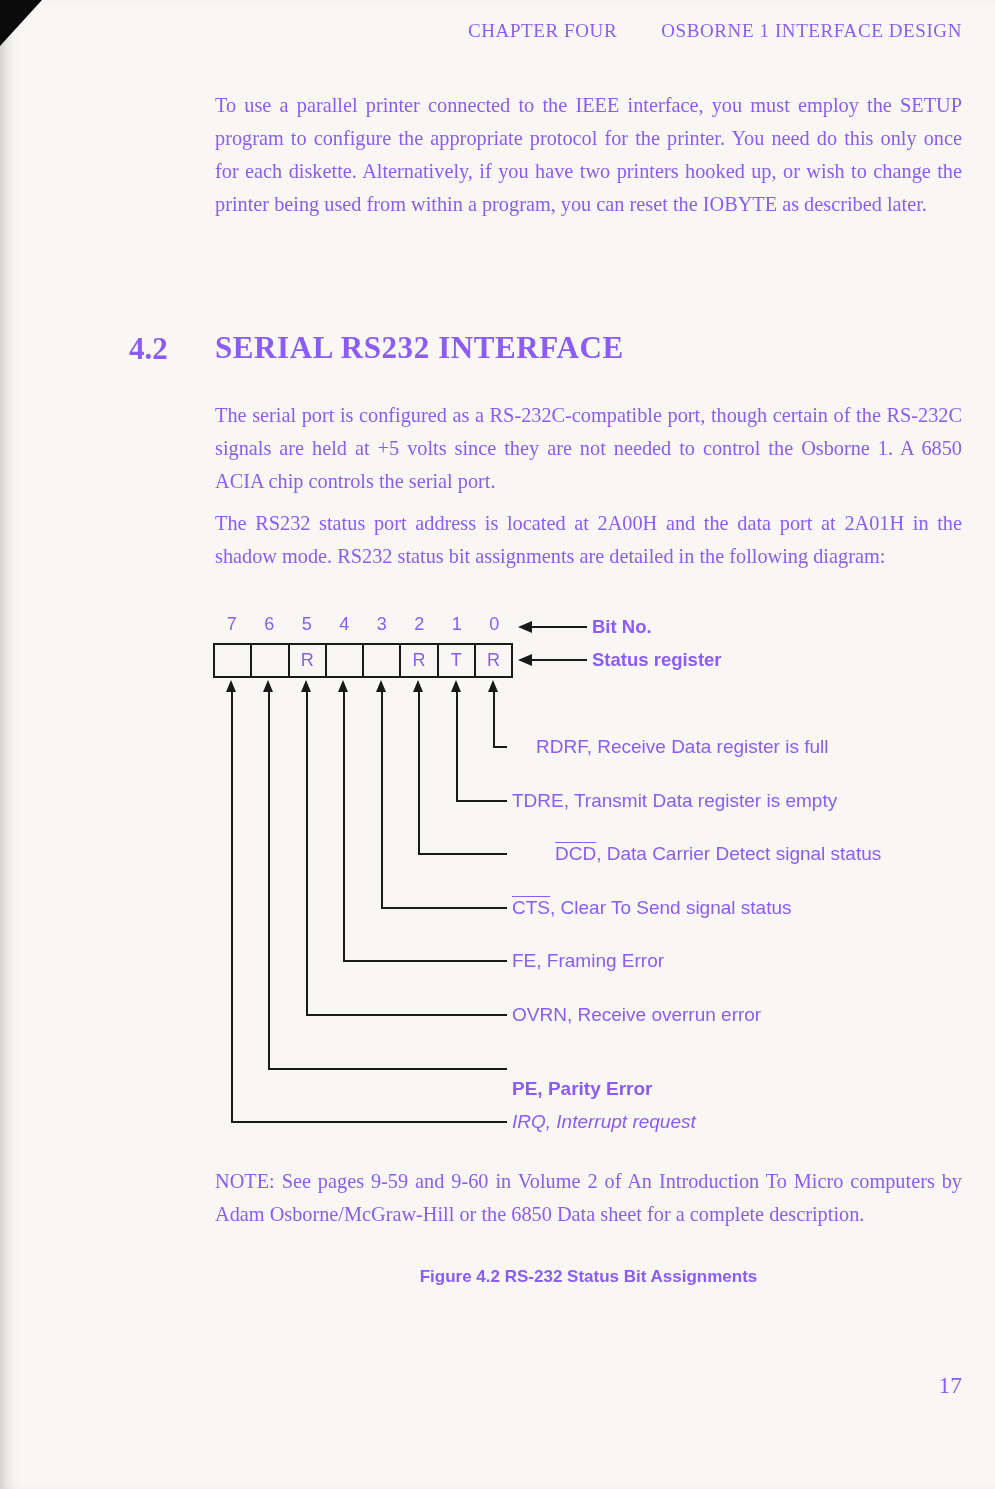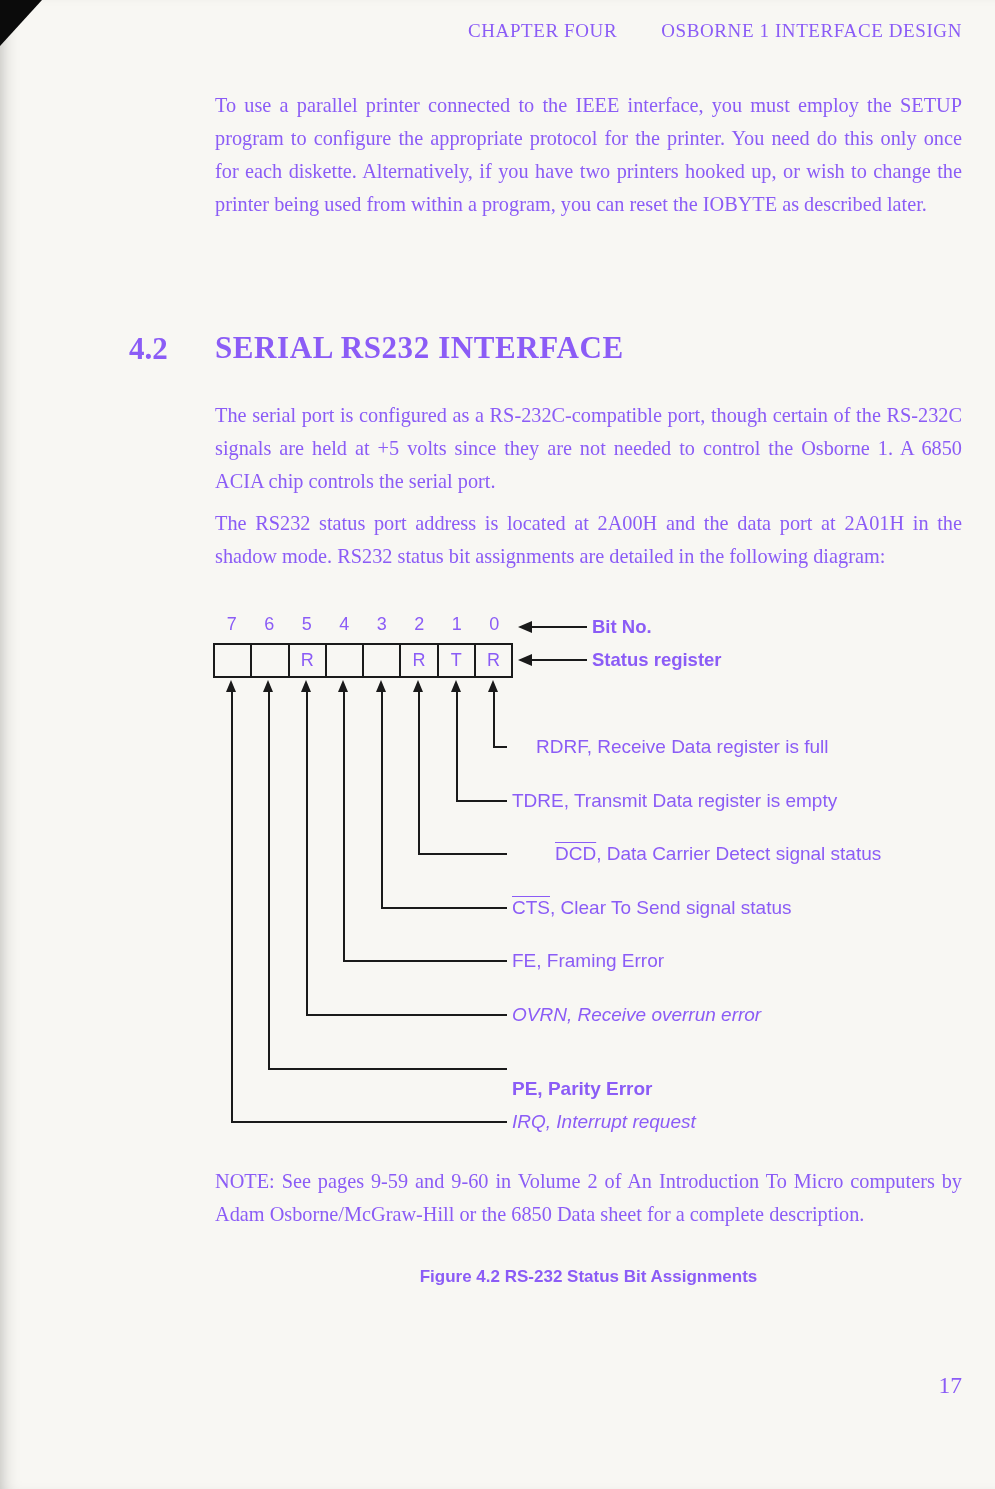--- a/index.html
+++ b/index.html
@@ -115,21 +115,21 @@
         <div class="vline" style="left: 381px; top: 692px; height: 217px;"></div>
         <div class="hline" style="left: 381px; top: 907px; width: 126px;"></div>
         <div class="sig-label" style="left: 512px; top: 895px;"><span class="ov">CTS</span>, Clear To Send signal status</div>
         <div class="arrow-up" style="left: 338px; top: 680px;"></div>
         <div class="vline" style="left: 343px; top: 692px; height: 270px;"></div>
         <div class="hline" style="left: 343px; top: 960px; width: 164px;"></div>
         <div class="sig-label" style="left: 512px; top: 948px;"><span>FE</span>, Framing Error</div>
         <div class="arrow-up" style="left: 301px; top: 680px;"></div>
         <div class="vline" style="left: 306px; top: 692px; height: 324px;"></div>
         <div class="hline" style="left: 306px; top: 1014px; width: 201px;"></div>
-        <div class="sig-label" style="left: 512px; top: 1002px; font-style: italic;"><span>OVRN</span>, Receive overrun error</div>
+        <div class="sig-label" style="left: 512px; top: 1002px;"><span>OVRN</span>, Receive overrun error</div>
         <div class="arrow-up" style="left: 263px; top: 680px;"></div>
         <div class="vline" style="left: 268px; top: 692px; height: 378px;"></div>
         <div class="hline" style="left: 268px; top: 1068px; width: 239px;"></div>
         <div class="sig-label" style="left: 512px; top: 1076px; font-weight: bold;"><span>PE</span>, Parity Error</div>
         <div class="arrow-up" style="left: 226px; top: 680px;"></div>
         <div class="vline" style="left: 231px; top: 692px; height: 431px;"></div>
         <div class="hline" style="left: 231px; top: 1121px; width: 276px;"></div>
         <div class="sig-label" style="left: 512px; top: 1109px; font-style: italic;"><span>IRQ</span>, Interrupt request</div>
       </div>
   </div>

